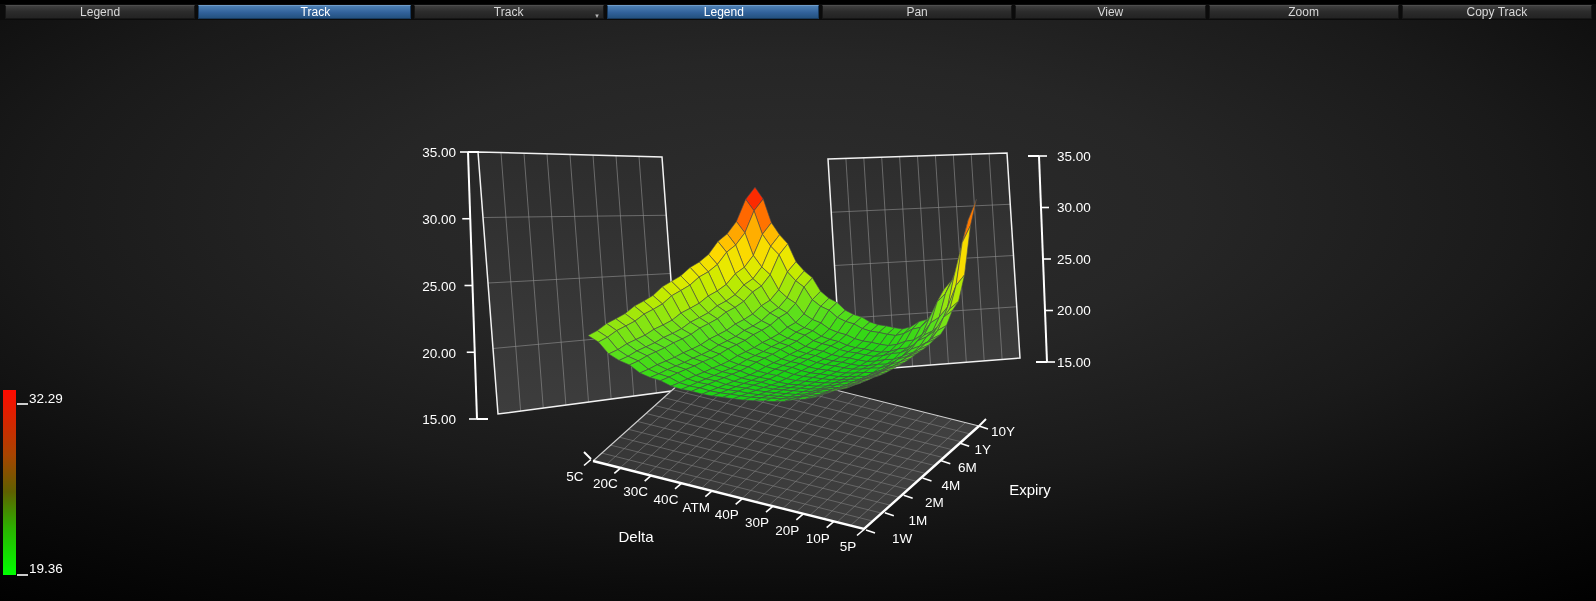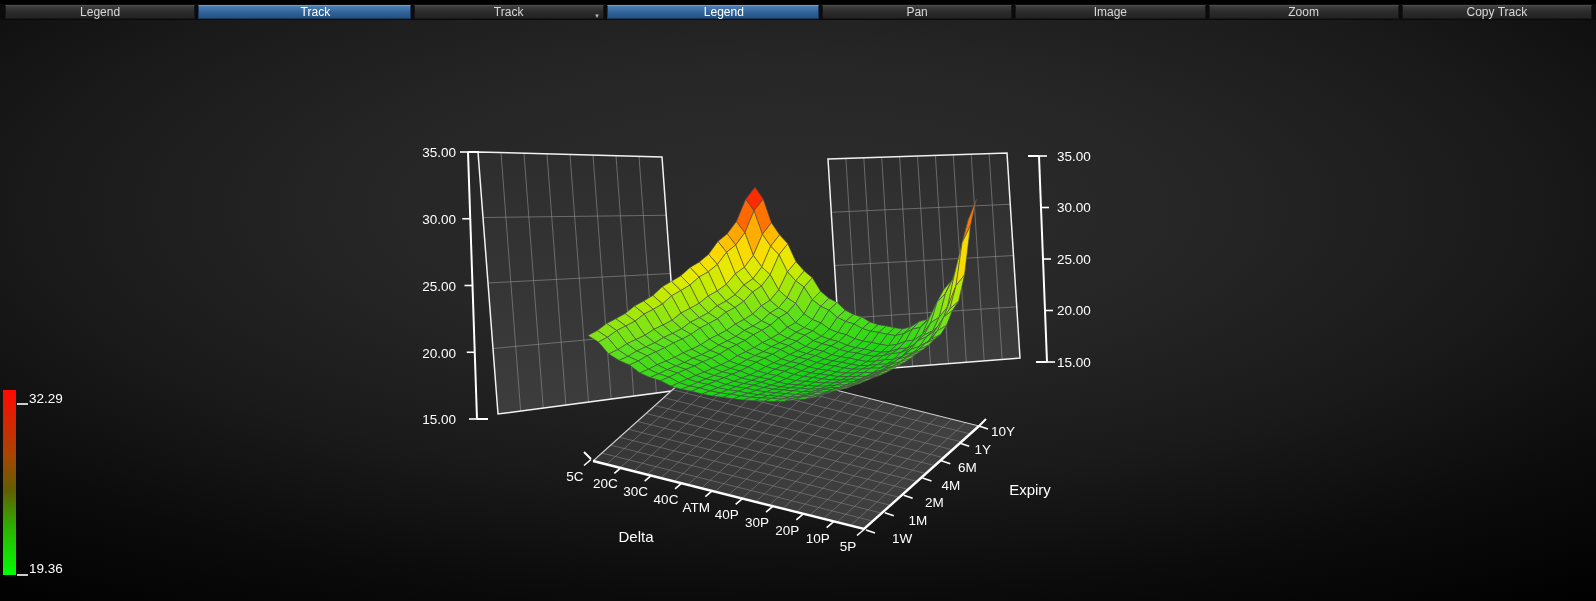--- a/index.html
+++ b/index.html
@@ -34,21 +34,21 @@
         <span>Track</span>
         <span class="dd">▾</span>
       </div>
       <div class="tbtn active">
         <span>Legend</span>
       </div>
       <div class="tbtn">
         <span>Pan</span>
       </div>
       <div class="tbtn">
-        <span>Image</span>
+        <span>View</span>
       </div>
       <div class="tbtn">
         <span>Zoom</span>
       </div>
       <div class="tbtn">
         <span>Copy Track</span>
       </div>
     </div>
 
   <svg id="scene" width="1596" height="601" viewBox="0 0 1596 601">

